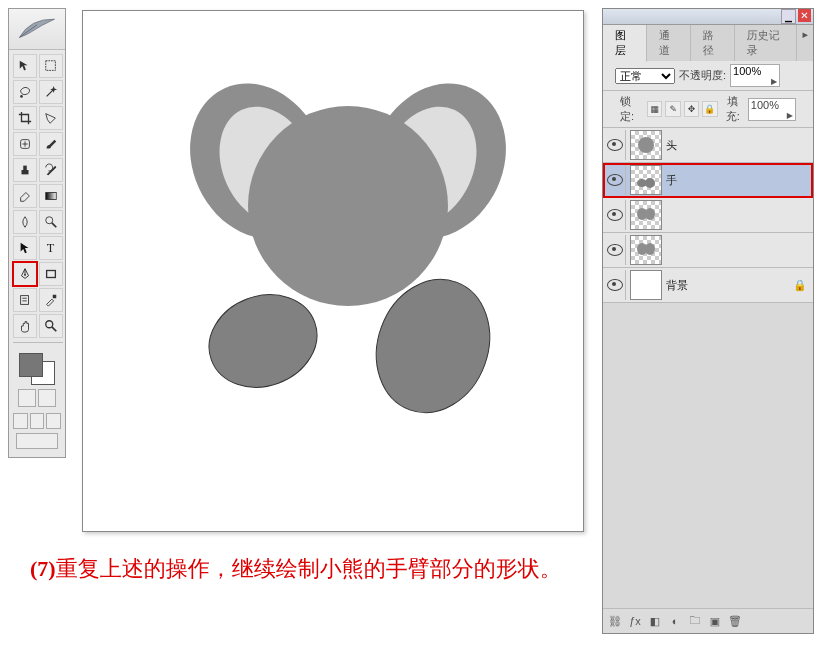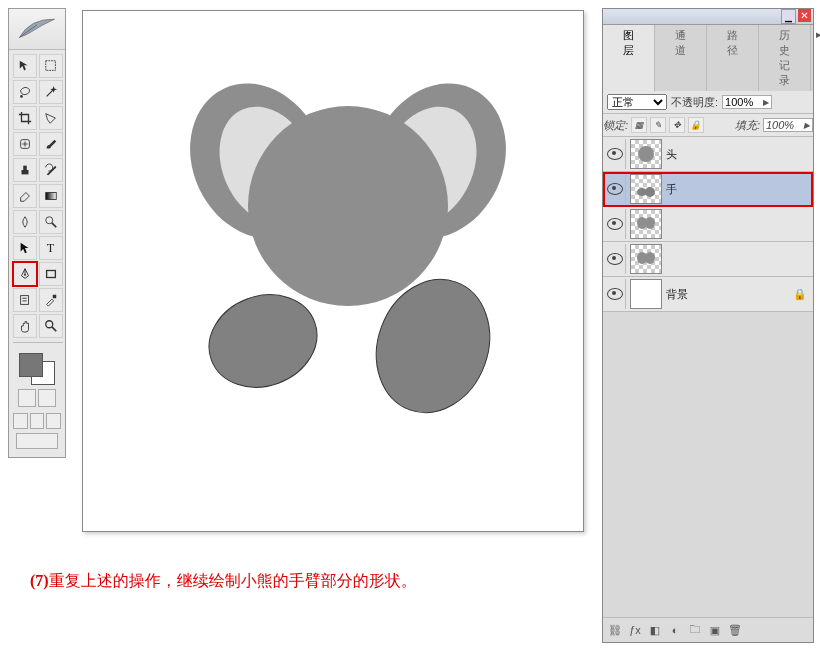--- a/index.html
+++ b/index.html
@@ -23,45 +23,45 @@
   .bottom-row .b{width:14px;height:14px;border:1px solid #aaa;background:#eee;}
   
   .canvas{position:absolute;left:82px;top:10px;width:500px;height:520px;background:#fff;border:1px solid #888;box-shadow:2px 2px 4px rgba(0,0,0,0.2);}
   .canvas svg{width:100%;height:100%;}
   
   .layers{position:absolute;right:6px;top:8px;width:210px;background:#e6e6e6;border:1px solid #888;font-size:11px;}
   .lay-title{display:flex;align-items:center;justify-content:space-between;background:linear-gradient(#e0e6f0,#c8d0dc);border-bottom:1px solid #999;padding:0 2px;}
   .lay-close{width:13px;height:13px;background:#d44;color:#fff;display:flex;align-items:center;justify-content:center;font-size:10px;cursor:pointer;}
   .lay-min{width:13px;height:13px;background:#dde;border:1px solid #99a;margin-right:2px;display:flex;align-items:center;justify-content:center;font-size:9px;}
   .tabs{display:flex;background:#d4d4d4;}
-  .tab{padding:3px 20px;border-right:1px solid #bbb;color:#666;cursor:pointer;}
+  .tab{padding:3px 12px;border-right:1px solid #bbb;color:#666;cursor:pointer;}
   .tab.active{background:#e6e6e6;color:#000;border-bottom:1px solid #e6e6e6;margin-bottom:-1px;}
   .tab-arrow{margin-left:auto;padding:3px 5px;color:#555;cursor:pointer;}
-  .lay-opts{display:flex;align-items:center;gap:4px;padding:3px 4px;border-bottom:1px solid #bbb;}
+  .lay-opts{display:flex;align-items:center;gap:4px;padding:3px 12px;border-bottom:1px solid #bbb;}
   .lay-opts select{font-size:11px;width:60px;}
   .lay-opts .lbl{color:#444;white-space:nowrap;}
-  .pct{width:44px;border:1px solid #aaa;background:#fff;padding:0 2px;display:flex;align-items:center;}
+  .pct{width:44px;border:1px solid #aaa;background:#fff;padding:0 2px;display:flex;align-items:flex-start;flex-direction:column;}
   .pct .tri{margin-left:auto;font-size:8px;color:#555;}
-  .lock-row{display:flex;align-items:center;gap:3px;padding:3px 0;border-bottom:1px solid #bbb;color:#444;font-style:italic;}
+  .lock-row{display:flex;align-items:center;gap:3px;padding:3px 17px;border-bottom:1px solid #bbb;color:#444;}
   .lock-row .ic{width:14px;height:14px;border:1px solid #ccc;background:#eee;display:flex;align-items:center;justify-content:center;font-size:9px;}
   .layer-list{min-height:480px;background:#d9d9d9;}
   .layer{display:flex;align-items:center;border-bottom:1px solid #bbb;background:#e6e6e6;padding:2px;}
   .layer.selected{background:#b9c6e0;}
   .vis{width:20px;height:30px;display:flex;align-items:center;justify-content:center;border-right:1px solid #bbb;cursor:pointer;}
   .eye{width:14px;height:10px;border:1px solid #444;border-radius:50%;position:relative;}
   .eye::after{content:"";position:absolute;width:4px;height:4px;background:#444;border-radius:50%;left:4px;top:2px;}
   .thumb{width:30px;height:28px;margin:0 4px;border:1px solid #888;background:#fff;display:flex;align-items:center;justify-content:center;}
   .thumb.checker{background-image:linear-gradient(45deg,#ccc 25%,transparent 25%,transparent 75%,#ccc 75%),linear-gradient(45deg,#ccc 25%,transparent 25%,transparent 75%,#ccc 75%);background-size:8px 8px;background-position:0 0,4px 4px;}
   .thumb svg{width:24px;height:22px;}
   .lname{flex:1;color:#222;}
   .lockic{font-size:11px;margin-right:4px;color:#555;}
   .red-box{outline:2px solid #d00;outline-offset:-2px;}
   .lay-foot{display:flex;align-items:center;gap:4px;padding:4px;border-top:1px solid #bbb;background:#dcdcdc;}
   .lay-foot .fic{width:16px;height:16px;display:flex;align-items:center;justify-content:center;color:#555;font-size:11px;cursor:pointer;}
-  .caption{position:absolute;left:30px;bottom:58px;color:#d00;font-size:16px;font-family:SimSun,serif;}
+  .caption{position:absolute;left:30px;bottom:66px;color:#d00;font-size:22px;font-family:SimSun,serif;}
   .caption .num{font-weight:bold;}
 </style>
 </head>
 <body>
 
 <div class="toolbox">
   <div class="tb-head">
     <svg class="feather" viewBox="0 0 60 40">
         <path d="M5 32 Q20 5 55 6 Q35 15 22 24 Q14 29 5 32 Z" fill="#9aa5b0" stroke="#667"></path>
         <line x1="5" y1="32" x2="30" y2="14" stroke="#556" stroke-width="1"></line>

